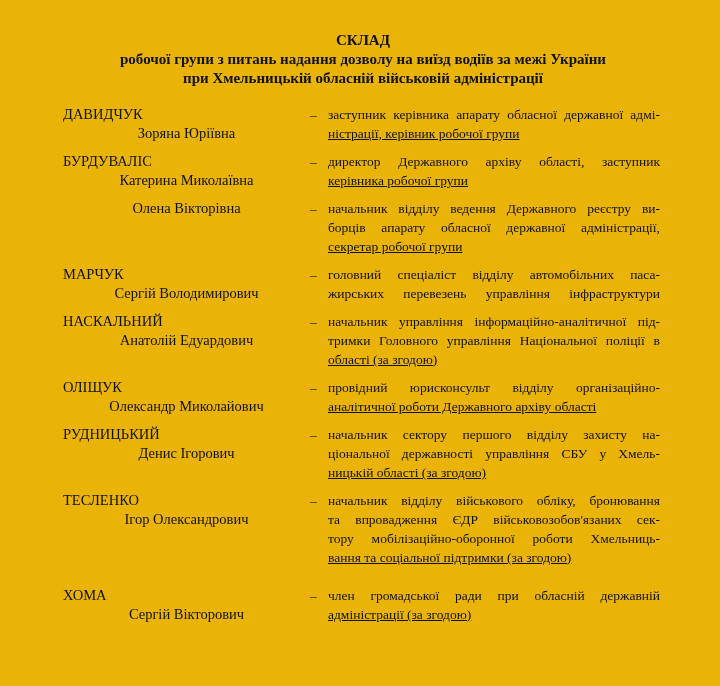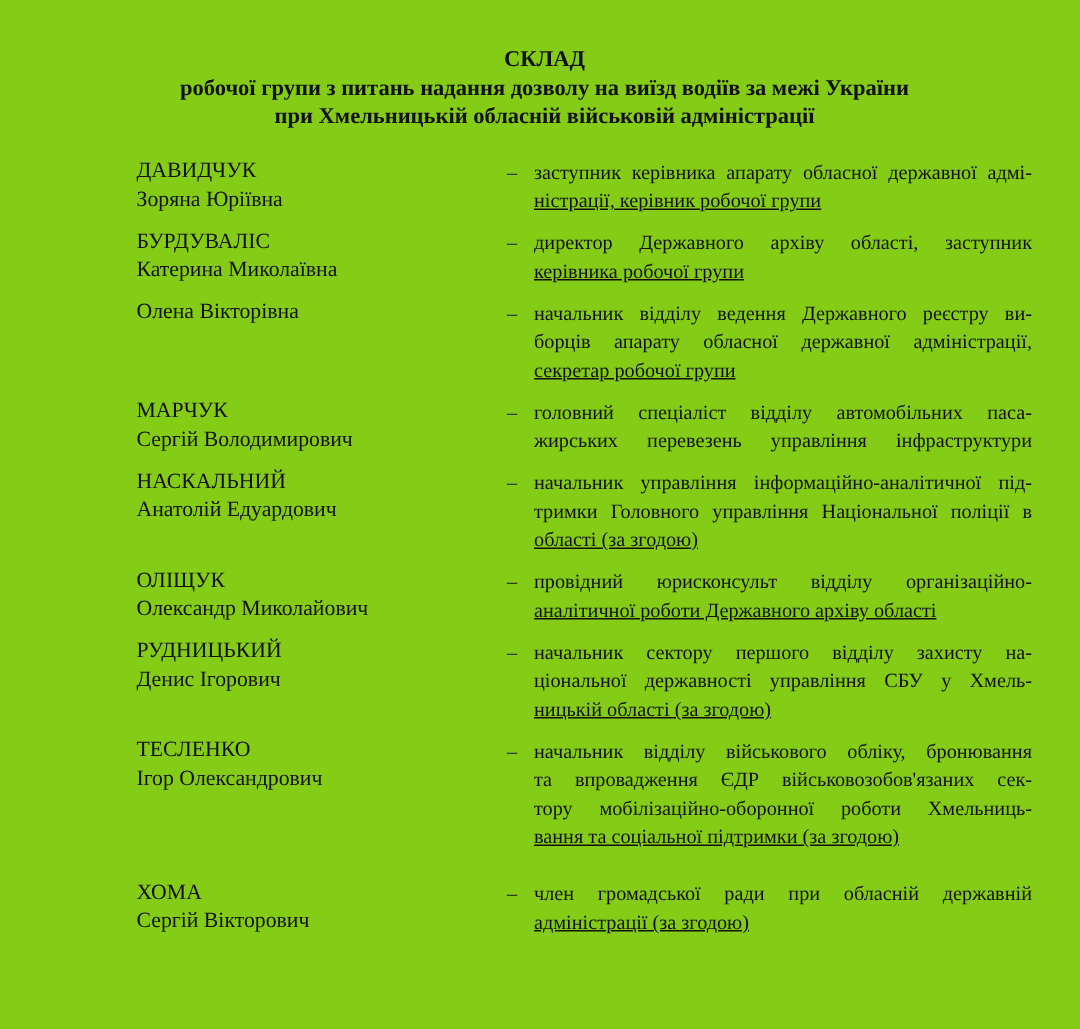--- a/index.html
+++ b/index.html
@@ -6,48 +6,47 @@
     margin: 0;
     padding: 0;
     background: #ffffff;
   }
   .page {
     position: relative;
     width: 720px;
     height: 686px;
     box-sizing: border-box;
     padding: 31px 57px 0 63px;
-    background: #84cc16;
+    background: #eab308;
     color: #111111;
     font-family: "Liberation Serif", "DejaVu Serif", serif;
   }
   .doc-title {
     text-align: center;
     font-weight: bold;
     font-size: 15px;
     line-height: 19px;
     margin: 0 0 17px 0;
   }
   .doc-title .t-line { white-space: nowrap; }
   .members { margin: 0; }
   .row {
     display: flex;
     align-items: flex-start;
     margin-bottom: 9px;
-    margin-left: 28px;
   }
   .row:nth-child(8) { margin-bottom: 19px; }
   .name-col {
     width: 247px;
     flex: 0 0 247px;
     font-size: 14.5px;
     line-height: 19px;
   }
   .surname { white-space: nowrap; }
-  .given-name { white-space: nowrap; }
+  .given-name { white-space: nowrap; text-align: center; }
   .role-col {
     width: 350px;
     flex: 0 0 350px;
     display: flex;
     align-items: flex-start;
     font-size: 13.5px;
     line-height: 19px;
   }
   .dash {
     width: 18px;

